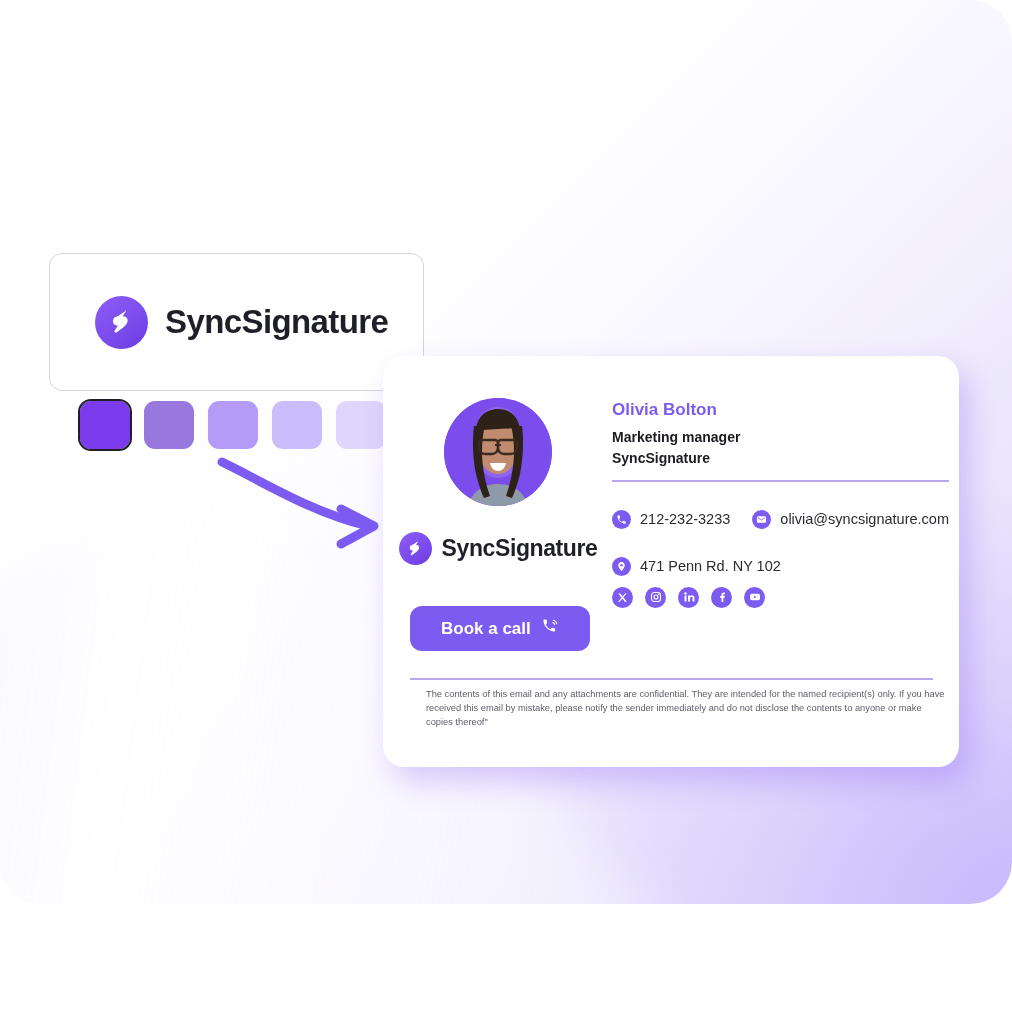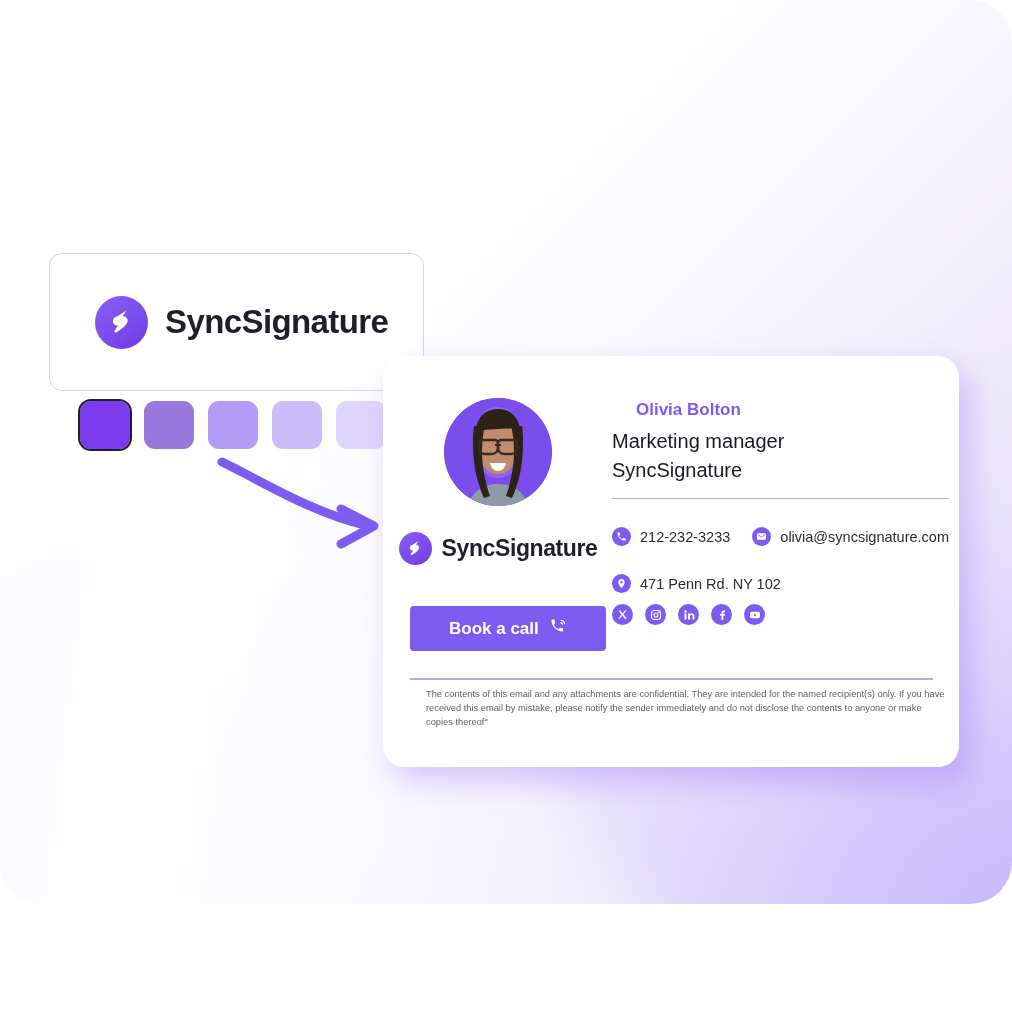--- a/index.html
+++ b/index.html
@@ -126,24 +126,23 @@
     display: flex; align-items: center; gap: 10px;
     margin-top: 26px;
   }
 
   .sig-right { flex: 1; padding-top: 2px; }
 
   .person-name {
     font-size: 17px; font-weight: bold;
     color: #7c5cf0;
     margin-bottom: 7px;
-    margin-left: 24px;
   }
   .person-role, .person-company {
-    font-size: 20px; font-weight: normal;
+    font-size: 14px; font-weight: bold;
     color: #1a1a22;
     line-height: 1.47;
   }
 
   .divider {
     height: 1.5px;
     background: #b9a7ee;
     margin: 12px 0 11px 0;
   }
 
@@ -174,24 +173,24 @@
     border-radius: 50%;
     background: #7c5cf0;
     display: flex; align-items: center; justify-content: center;
   }
 
   .book-btn {
     position: absolute;
     left: 410px;
     top: 606px;
     height: 45px;
-    padding: 0 39px;
+    padding: 0 31px;
     background: #7c5cf0;
     border: none;
-    border-radius: 4px;
+    border-radius: 12px;
     color: #ffffff;
     font-size: 17px;
     font-weight: bold;
     font-family: "Liberation Sans", sans-serif;
     display: flex; align-items: center; gap: 11px;
     cursor: pointer;
   }
 
   .footer-divider {
     position: absolute;

